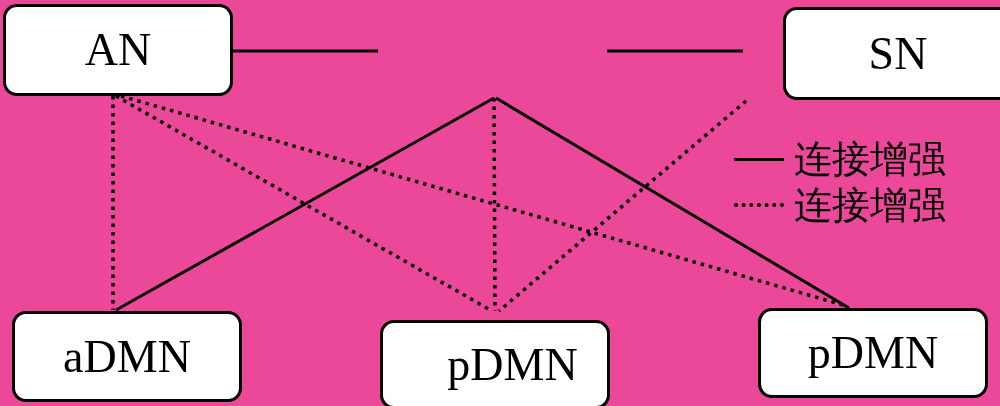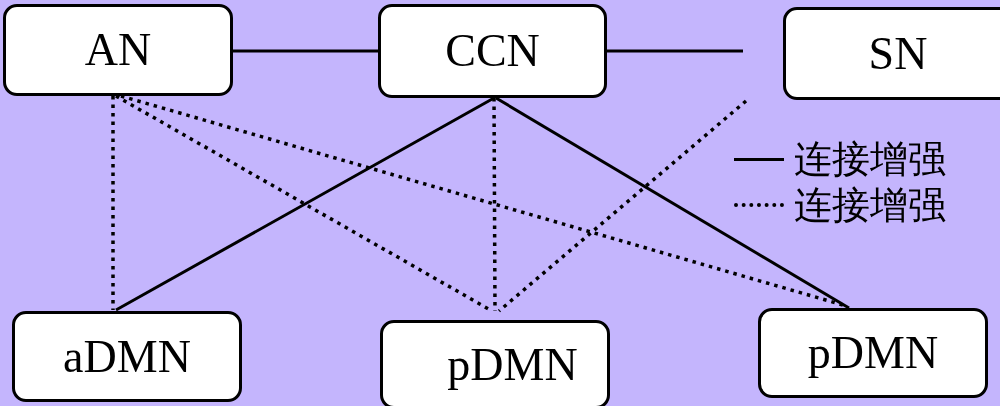--- a/index.html
+++ b/index.html
@@ -1,20 +1,20 @@
 <!DOCTYPE html>
 <html><head>
 <meta charset="utf-8">
 <style>
   html, body { margin: 0; padding: 0; }
   #figure {
     position: relative;
     width: 1000px;
     height: 406px;
-    background: #c4b5fd;
+    background: #ec4899;
     overflow: hidden;
     font-family: "Liberation Serif", "DejaVu Serif", serif;
     color: #000000;
   }
   svg.edges {
     position: absolute;
     left: 0; top: 0;
     width: 1000px; height: 406px;
   }
   .edge { fill: none; stroke: #000000; }
@@ -78,23 +78,20 @@
       <line x1="113" y1="96" x2="113" y2="310" class="edge weakened" stroke="#000000"></line>
       <line x1="116" y1="96" x2="492" y2="311" class="edge weakened" stroke="#000000"></line>
       <line x1="121" y1="96" x2="843" y2="305" class="edge weakened" stroke="#000000"></line>
       <line x1="494" y1="98" x2="495" y2="311" class="edge weakened" stroke="#000000"></line>
       <line x1="746" y1="101" x2="499" y2="311" class="edge weakened" stroke="#000000"></line>
     </svg>
 
   <div class="node node-an">
     <span>AN</span>
   </div>
-  <div class="node node-ccn">
-    <span>CCN</span>
-  </div>
   <div class="node node-sn">
     <span>SN</span>
   </div>
   <div class="node node-admn">
     <span>aDMN</span>
   </div>
   <div class="node node-pdmn">
     <span>pDMN</span>
   </div>
   <div class="node node-scdmn">

